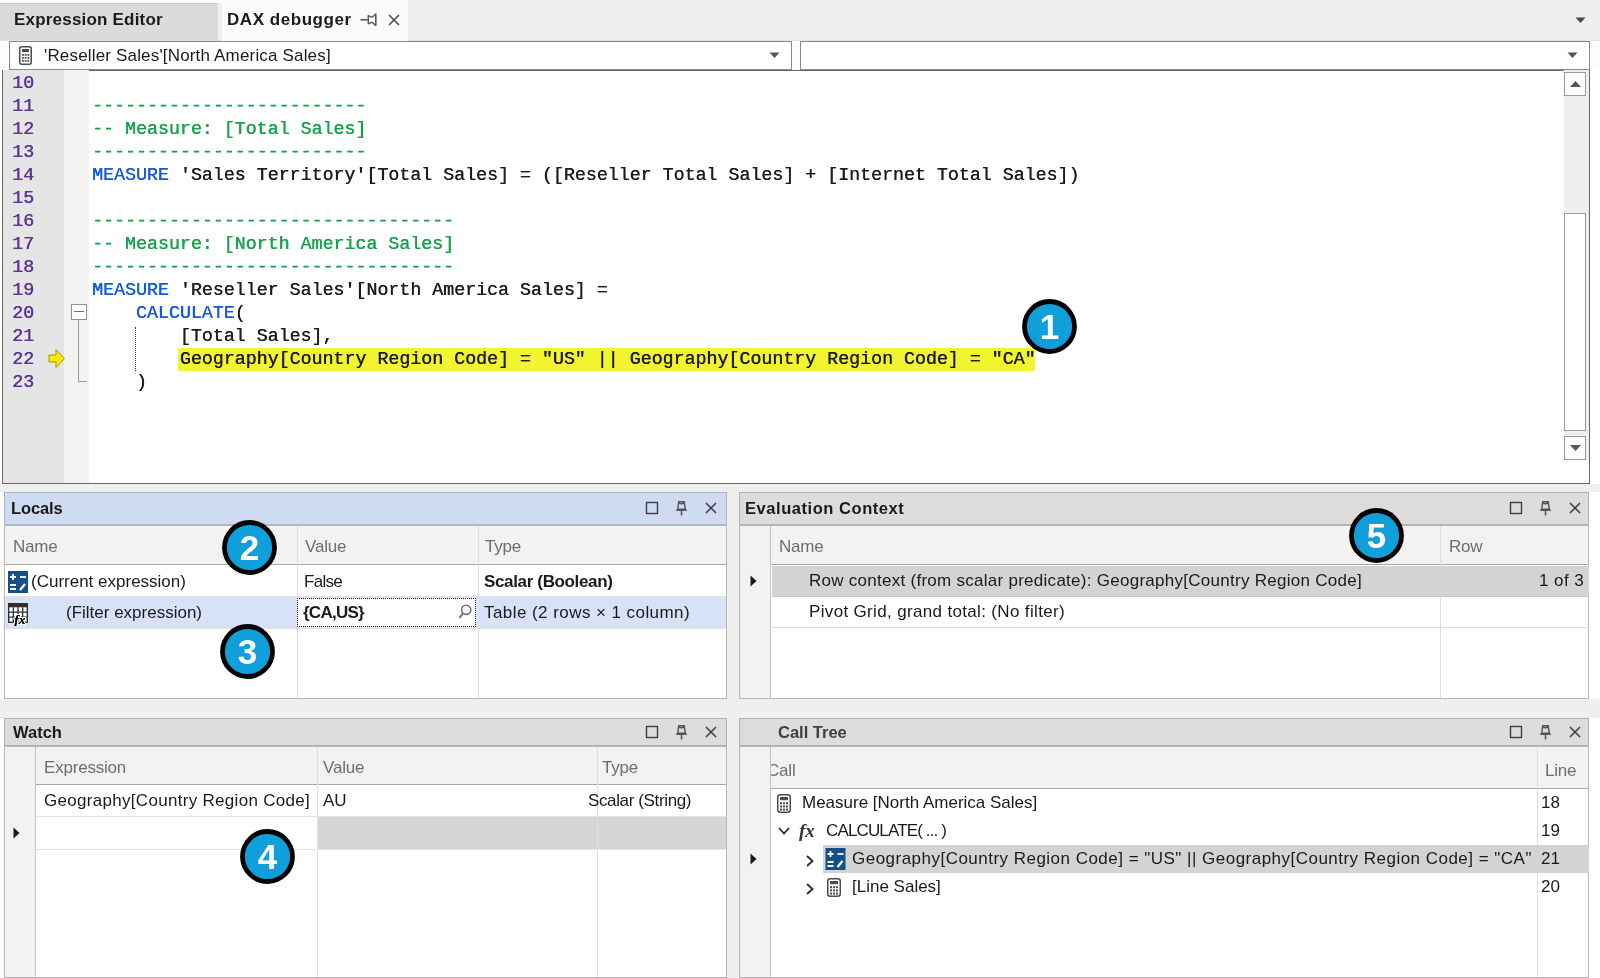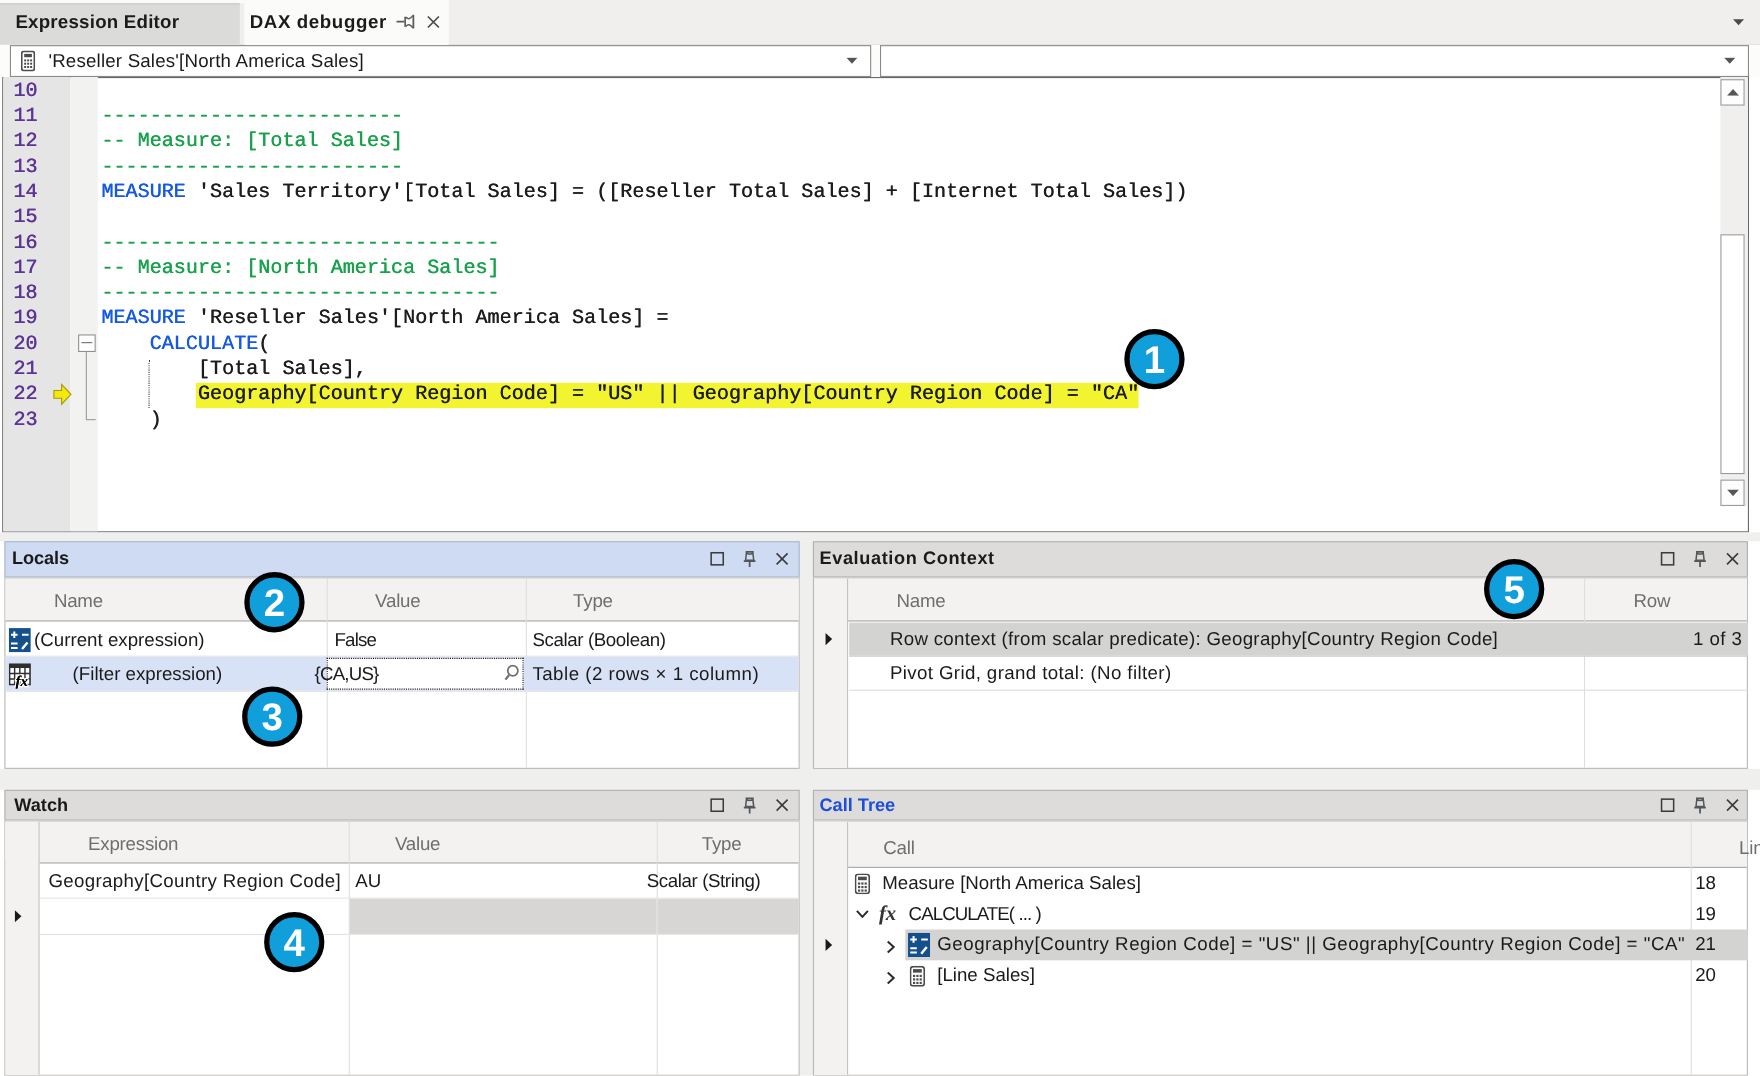--- a/index.html
+++ b/index.html
@@ -3,21 +3,21 @@
 <meta charset="utf-8">
 <style>
   html,body{margin:0;padding:0;}
   body{width:1600px;height:978px;position:relative;background:#fff;
        font-family:"Liberation Sans",sans-serif;overflow:hidden;}
   .abs{position:absolute;}
   .mono{font-family:"Liberation Mono",monospace;font-size:18.3px;line-height:23px;white-space:pre;color:#1d1d1d;text-shadow:0.4px 0 0 currentColor;}
   .kw{color:#155ae0;}
   .cm{color:#18a24b;}
   .ui{font-size:17px;color:#1a1a1a;}
-  .hdrtxt{font-size:17px;color:#6e6e6e;letter-spacing:-0.2px;margin-left:36px;}
+  .hdrtxt{font-size:17px;color:#6e6e6e;letter-spacing:-0.2px;}
   .bold{font-weight:bold;}
 </style>
 </head>
 <body>
 
 <div class="abs" style="left:0;top:0;width:1600px;height:40px;background:#f0efee;border-bottom:1px solid #e3e2e1;"></div>
 <div class="abs" style="left:0;top:0;width:222px;height:3px;background:#fbfbfa;"></div>
 <div class="abs" style="left:0;top:3px;width:218px;height:37px;background:#dbdbd9;border-top:1px solid #c9c9c8;box-sizing:border-box;"></div>
 <div class="abs bold" style="left:14px;top:0;height:40px;line-height:40px;font-size:17px;color:#1b1b1b;letter-spacing:0.2px;">Expression Editor</div>
 <div class="abs" style="left:222px;top:0;width:186px;height:41px;background:#fbfbfa;"></div>
@@ -145,32 +145,32 @@
 
 <svg class="abs" style="left:8px;top:571px;" width="20" height="22" viewBox="0 0 20 22">
   <rect x="0" y="0" width="20" height="22" fill="#15508d"></rect>
   <path d="M5 3 L5 9 M2 6 L8 6" stroke="#fff" stroke-width="1.8"></path>
   <path d="M12 6 L18 6" stroke="#fff" stroke-width="1.8"></path>
   <path d="M2 14 L8 14 M2 18 L8 18" stroke="#fff" stroke-width="1.8"></path>
   <path d="M12 19 L17 13" stroke="#fff" stroke-width="2.2"></path>
 </svg>
 <div class="abs ui" style="left:31px;top:566px;height:31px;line-height:31px;">(Current expression)</div>
 <div class="abs ui" style="left:304px;top:566px;height:31px;line-height:31px;letter-spacing:-0.72px;">False</div>
-<div class="abs ui" style="left:484px;top:566px;height:41px;line-height:31px;letter-spacing:-0.35px;">Scalar (Boolean)</div>
+<div class="abs ui" style="left:484px;top:566px;height:41px;line-height:31px;letter-spacing:-0.35px;font-weight:bold;">Scalar (Boolean)</div>
 
 <svg class="abs" style="left:8px;top:603px;" width="24" height="23" viewBox="0 0 24 23">
   <rect x="0.7" y="0.7" width="18.6" height="18.6" fill="#fff" stroke="#2e2e2e" stroke-width="1.4"></rect>
   <rect x="0.7" y="0.7" width="18.6" height="3.6" fill="#2e2e2e"></rect>
   <path d="M5.3 4.3 L5.3 19.3 M10 4.3 L10 19.3 M14.7 4.3 L14.7 19.3 M1 9.2 L19.3 9.2 M1 14.2 L19.3 14.2" stroke="#2e2e2e" stroke-width="1.3"></path>
   <text x="6.2" y="20.5" font-family="Liberation Serif,serif" font-style="italic" font-weight="bold" font-size="13.5" fill="#000" stroke="#fff" stroke-width="2.2" paint-order="stroke">fx</text>
   <text x="6.2" y="20.5" font-family="Liberation Serif,serif" font-style="italic" font-weight="bold" font-size="13.5" fill="#000">fx</text>
 </svg>
 <div class="abs ui" style="left:31px;top:597px;height:31px;line-height:31px;margin-left:35px;">(Filter expression)</div>
 <div class="abs" style="left:297px;top:598px;width:179px;height:29px;background:#fff;border:1px dotted #1a1a1a;box-sizing:border-box;"></div>
-<div class="abs ui" style="left:286px;top:597px;height:38px;line-height:31px;letter-spacing:-0.75px;">{CA,US}</div>
+<div class="abs ui" style="left:303px;top:597px;height:38px;line-height:31px;letter-spacing:-0.75px;font-weight:bold;">{CA,US}</div>
 <svg class="abs" style="left:458px;top:604px;" width="15" height="16" viewBox="0 0 15 16">
   <circle cx="8.2" cy="5.8" r="4.6" fill="none" stroke="#6f6f6f" stroke-width="1.6"></circle>
   <line x1="4.8" y1="9.6" x2="1.5" y2="13.8" stroke="#6f6f6f" stroke-width="2"></line>
 </svg>
 <div class="abs ui" style="left:484px;top:597px;height:31px;line-height:31px;letter-spacing:0.44px;">Table (2 rows × 1 column)</div>
 
 <svg class="abs" style="left:645px;top:501px;" width="14" height="14" viewBox="0 0 14 14">
     <rect x="1.5" y="1.5" width="11" height="11" fill="none" stroke="#3c3c3c" stroke-width="1.4"></rect>
   </svg>
 <svg class="abs" style="left:674px;top:500px;" width="15" height="16" viewBox="0 0 15 16">
@@ -248,21 +248,21 @@
 
 <div class="abs" style="left:318px;top:817px;width:279px;height:32px;background:#d7d6d5;"></div>
 <div class="abs" style="left:598px;top:817px;width:128px;height:32px;background:#d7d6d5;"></div>
 <svg class="abs" style="left:13px;top:827px;" width="7" height="12" viewBox="0 0 7 12">
     <path d="M0.5 0.5 L6.5 6 L0.5 11.5 Z" fill="#1a1a1a"></path>
   </svg>
 <div class="abs" style="left:36px;top:816px;width:690px;height:1px;background:#e5e4e2;"></div>
 <div class="abs" style="left:36px;top:849px;width:690px;height:1px;background:#e5e4e2;"></div>
 
 <div class="abs" style="left:739px;top:718px;width:850px;height:28px;background:#dddcdb;border:1px solid #b3b1af;box-sizing:border-box;"></div>
-<div class="abs bold" style="left:745px;top:718px;height:28px;line-height:28px;font-size:16.5px;color:#1d4ed8;">Call Tree</div>
+<div class="abs bold" style="left:778px;top:718px;height:28px;line-height:28px;font-size:16.5px;color:#404040;">Call Tree</div>
 <svg class="abs" style="left:1509px;top:725px;" width="14" height="14" viewBox="0 0 14 14">
     <rect x="1.5" y="1.5" width="11" height="11" fill="none" stroke="#3c3c3c" stroke-width="1.4"></rect>
   </svg>
 <svg class="abs" style="left:1538px;top:724px;" width="15" height="16" viewBox="0 0 15 16">
     <line x1="4" y1="1.8" x2="11" y2="1.8" stroke="#53575a" stroke-width="1.6"></line>
     <path d="M4.6 2.5 C6 4.2,9 4.2,10.4 2.5 L11.2 9.3 L3.8 9.3 Z" fill="none" stroke="#53575a" stroke-width="1.4"></path>
     <line x1="2.2" y1="10.2" x2="12.8" y2="10.2" stroke="#53575a" stroke-width="1.6"></line>
     <line x1="7.5" y1="10.2" x2="7.5" y2="15.5" stroke="#53575a" stroke-width="1.6"></line>
   </svg>
 <svg class="abs" style="left:1568px;top:725px;" width="14" height="14" viewBox="0 0 14 14">

